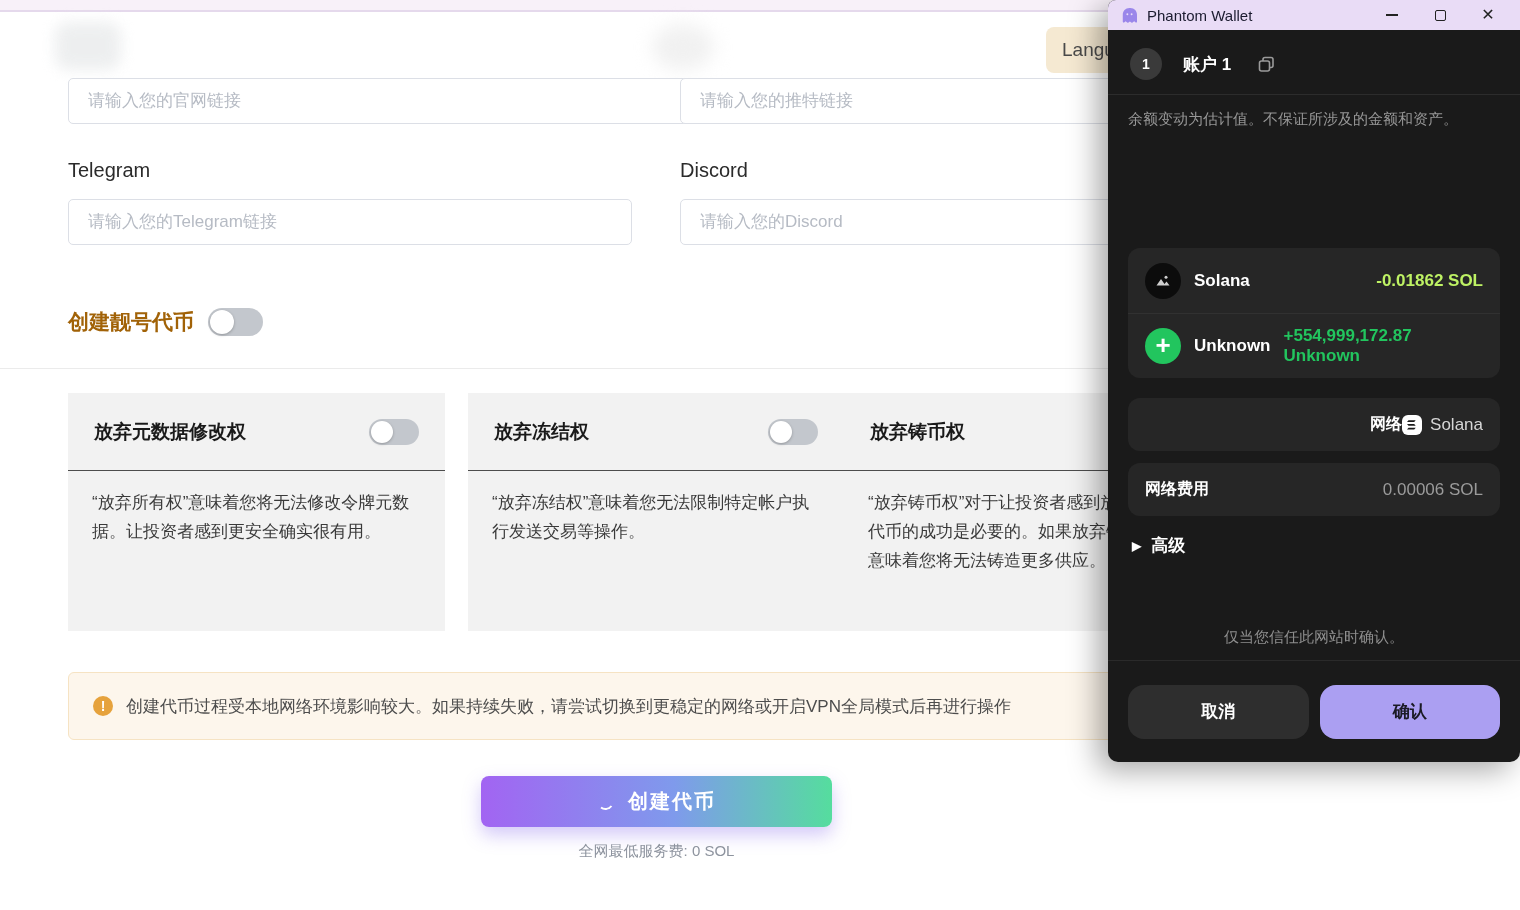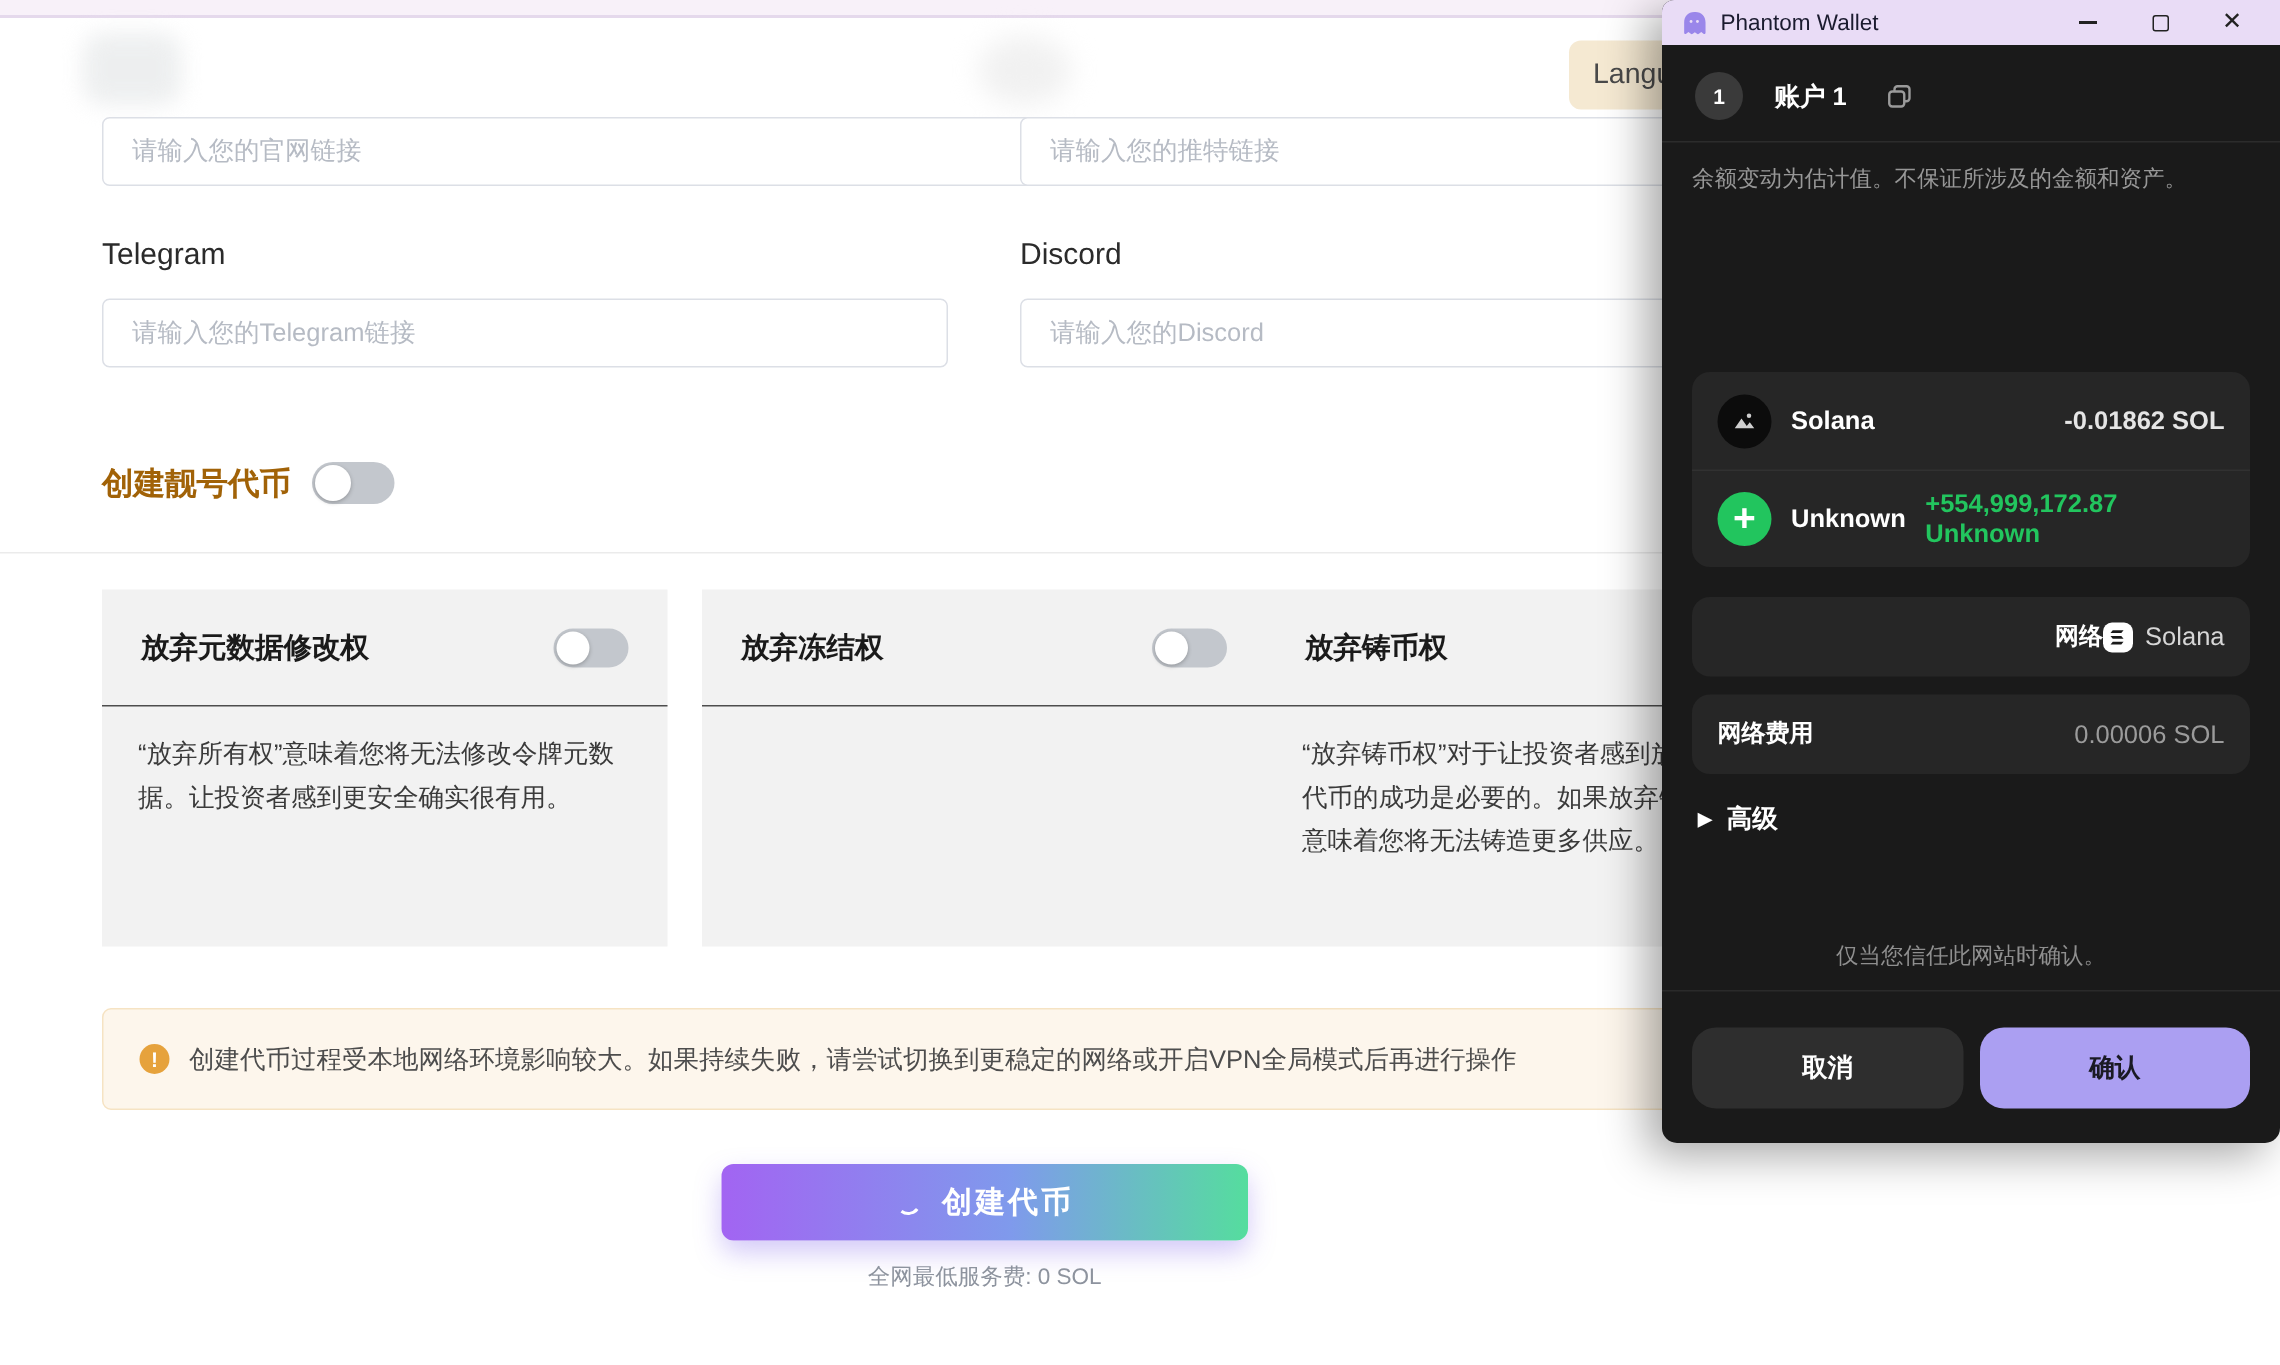--- a/index.html
+++ b/index.html
@@ -83,21 +83,21 @@
   .panel { position:absolute; left:20px; width:372px; background:#262626; border-radius:12px; }
   .bal-panel { top:248px; height:130px; }
   .bal-row { height:65px; display:flex; align-items:center; padding:0 17px; gap:13px; }
   .bal-row + .bal-row { border-top:1px solid #313131; }
   .asset-ic { width:36px; height:36px; border-radius:50%; flex:0 0 auto; display:flex; align-items:center; justify-content:center; }
   .asset-ic.dark { background:#0c0c0c; }
   .asset-ic.green { background:#22c55e; }
   .plus { color:#fff; font-size:26px; font-weight:bold; line-height:1; margin-top:-3px; }
   .bal-name { color:#fff; font-size:17px; font-weight:600; flex:1 1 auto; }
   .bal-amt { font-size:17px; font-weight:600; }
-  .neg { color:#e5e5e5;margin-left:39px; }
+  .neg { color:#bef264;margin-left:39px; }
   .pos { color:#22c55e; }
 
   .net-panel  { top:398px; height:53px;text-align:right; }
   .fee-panel  { top:463px; height:53px; }
   .kv-row { height:53px; display:flex; align-items:center; padding:0 17px; }
   .kv-label { color:#fff; font-size:16px; font-weight:600; flex:1 1 auto; }
   .kv-value { color:#9b9b9b; font-size:17px; }
   .net-value { color:#d6d6d6; font-size:17px; display:flex; align-items:center; gap:8px; }
   .sol-badge { width:20px; height:20px; background:#fff; border-radius:6px; display:flex; align-items:center; justify-content:center; }
 
@@ -145,20 +145,21 @@
   <div class="card-desc">“放弃所有权”意味着您将无法修改令牌元数据。让投资者感到更安全确实很有用。</div>
 </div>
 
 <div class="card card2">
   <div class="card-head">
     <span class="card-title">放弃冻结权</span>
     <span class="toggle sm">
         <span class="knob"></span>
       </span>
   </div>
+  <div class="card-desc">“放弃冻结权”意味着您无法限制特定帐户执行发送交易等操作。</div>
 </div>
 
 <div class="card card3">
   <div class="card-head">
     <span class="card-title">放弃铸币权</span>
     <span class="toggle sm">
         <span class="knob"></span>
       </span>
   </div>
   <div class="card-desc">“放弃铸币权”对于让投资者感到放心，作为代币的成功是必要的。如果放弃铸币权，则意味着您将无法铸造更多供应。</div>

